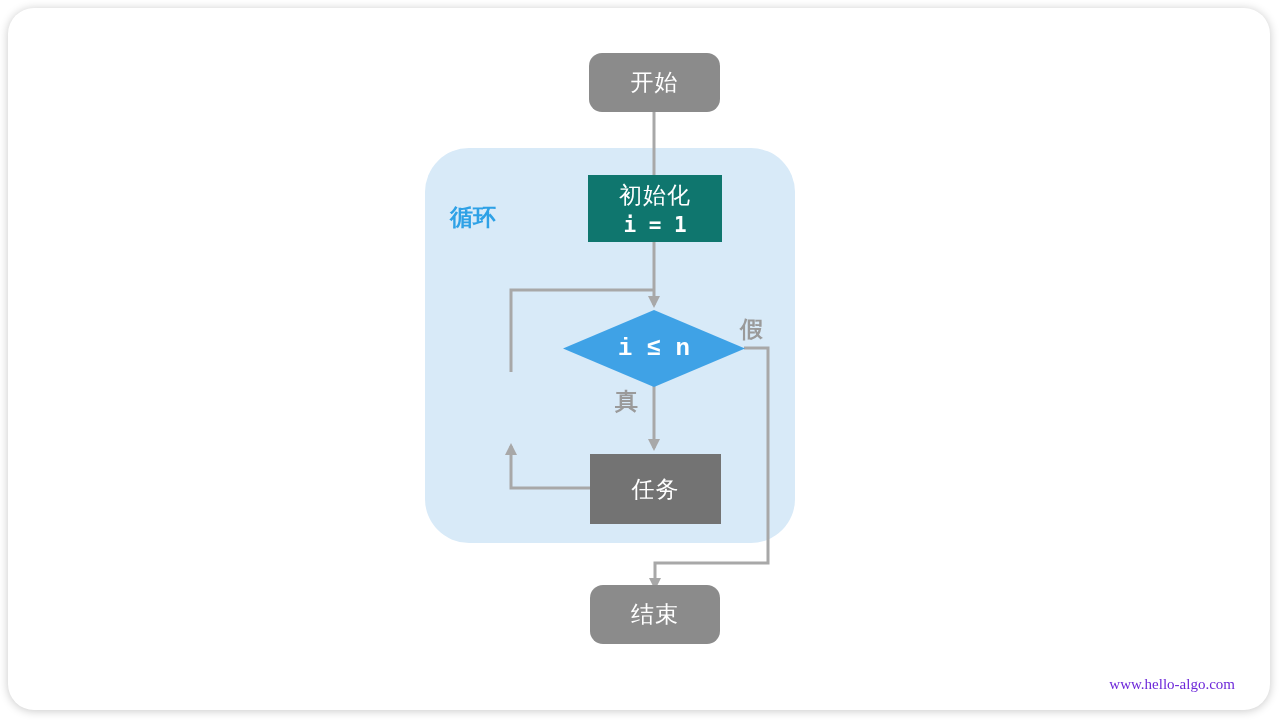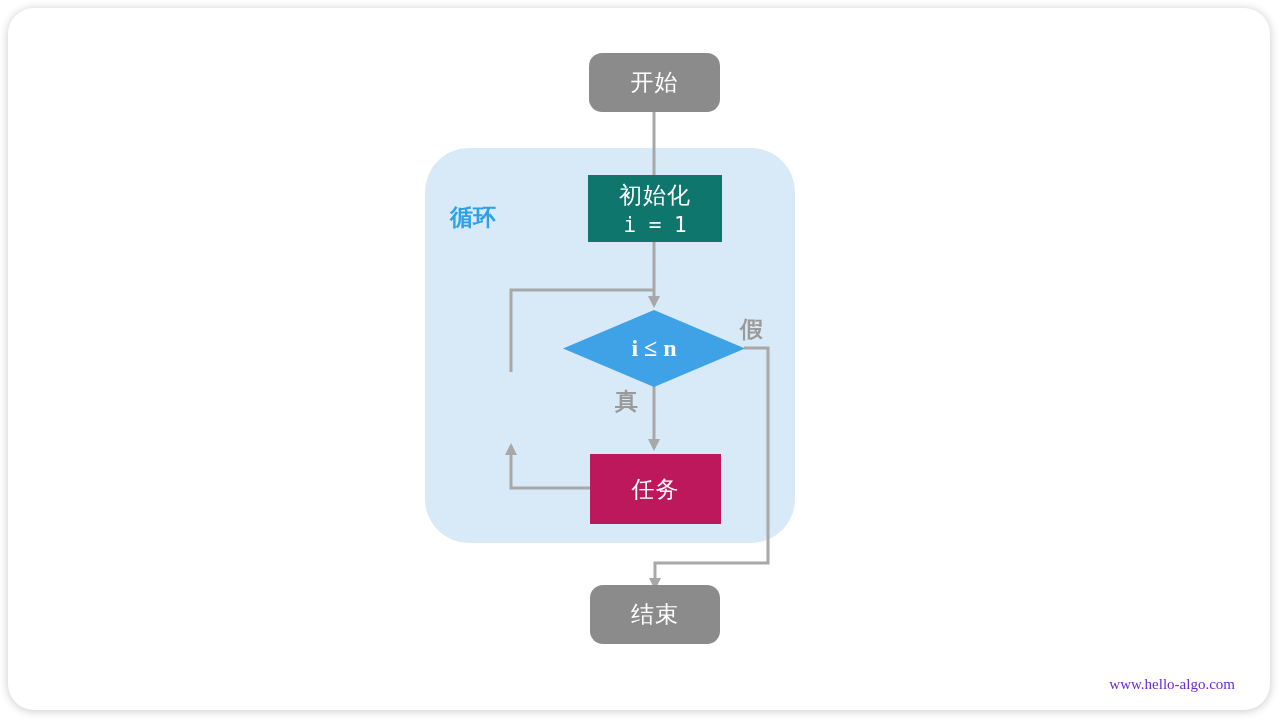--- a/index.html
+++ b/index.html
@@ -58,47 +58,47 @@
     justify-content: center;
     color: #ffffff;
     z-index: 3;
     box-sizing: border-box;
     text-align: center;
   }
   .node .zh { font-size: 23px; letter-spacing: 1px; }
   .node .code {
     font-family: "DejaVu Sans Mono", "Liberation Mono", monospace;
     font-size: 21px;
-    font-weight: normal;
+    font-weight: bold;
     margin-top: 2px;
   }
   .terminal {
     background: #8b8b8b;
     border-radius: 13px;
   }
   .process-blue { background: #0f766e; }
-  .process-green { background: #be185d; }
+  .process-green { background: #737373; }
   .node-start { left: 589px; top: 53px;  width: 131px; height: 59px; }
   .node-init  { left: 588px; top: 175px; width: 134px; height: 67px; }
   .node-update{ left: 443px; top: 373px; width: 134px; height: 67px; }
   .node-task  { left: 590px; top: 454px; width: 131px; height: 70px; }
   .node-end   { left: 590px; top: 585px; width: 130px; height: 59px; }
   .diamond {
     position: absolute;
     left: 563px; top: 310px;
     width: 182px; height: 77px;
     background: #3fa2e6;
     clip-path: polygon(50% 0, 100% 50%, 50% 100%, 0 50%);
     display: flex;
     align-items: center;
     justify-content: center;
     z-index: 3;
   }
   .diamond .code {
-    font-family: Liberation Serif, serif;
+    font-family: Liberation Mono, monospace;
     font-size: 24px;
     font-weight: bold;
     color: #ffffff;
     margin-top: 0;
   }
   .edge-label {
     position: absolute;
     font-size: 23px;
     font-weight: bold;
     color: #9a9a9a;

